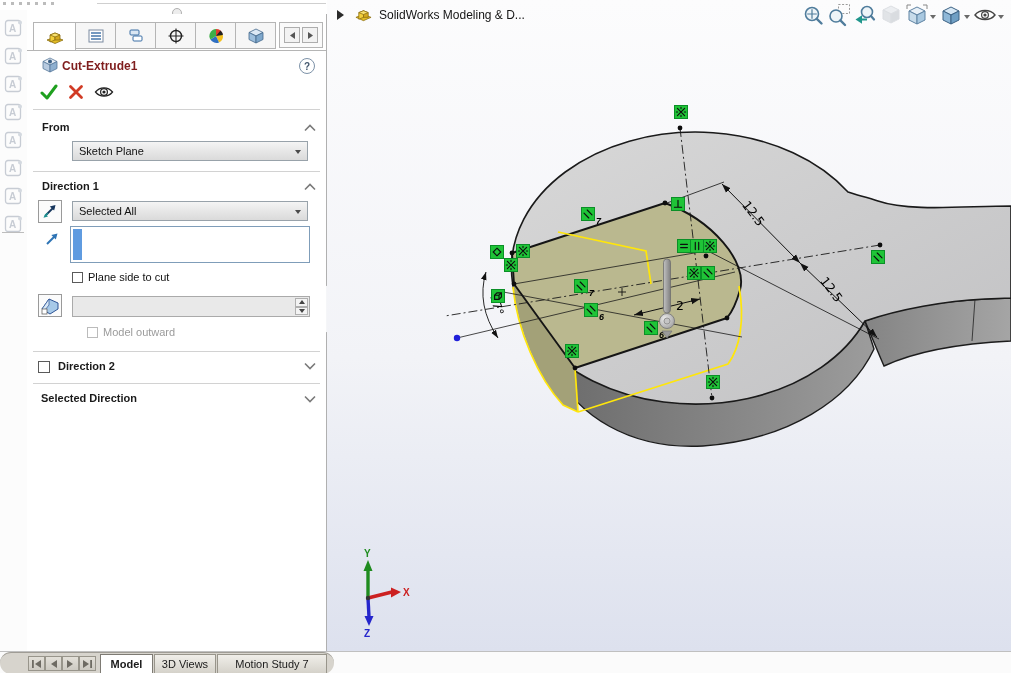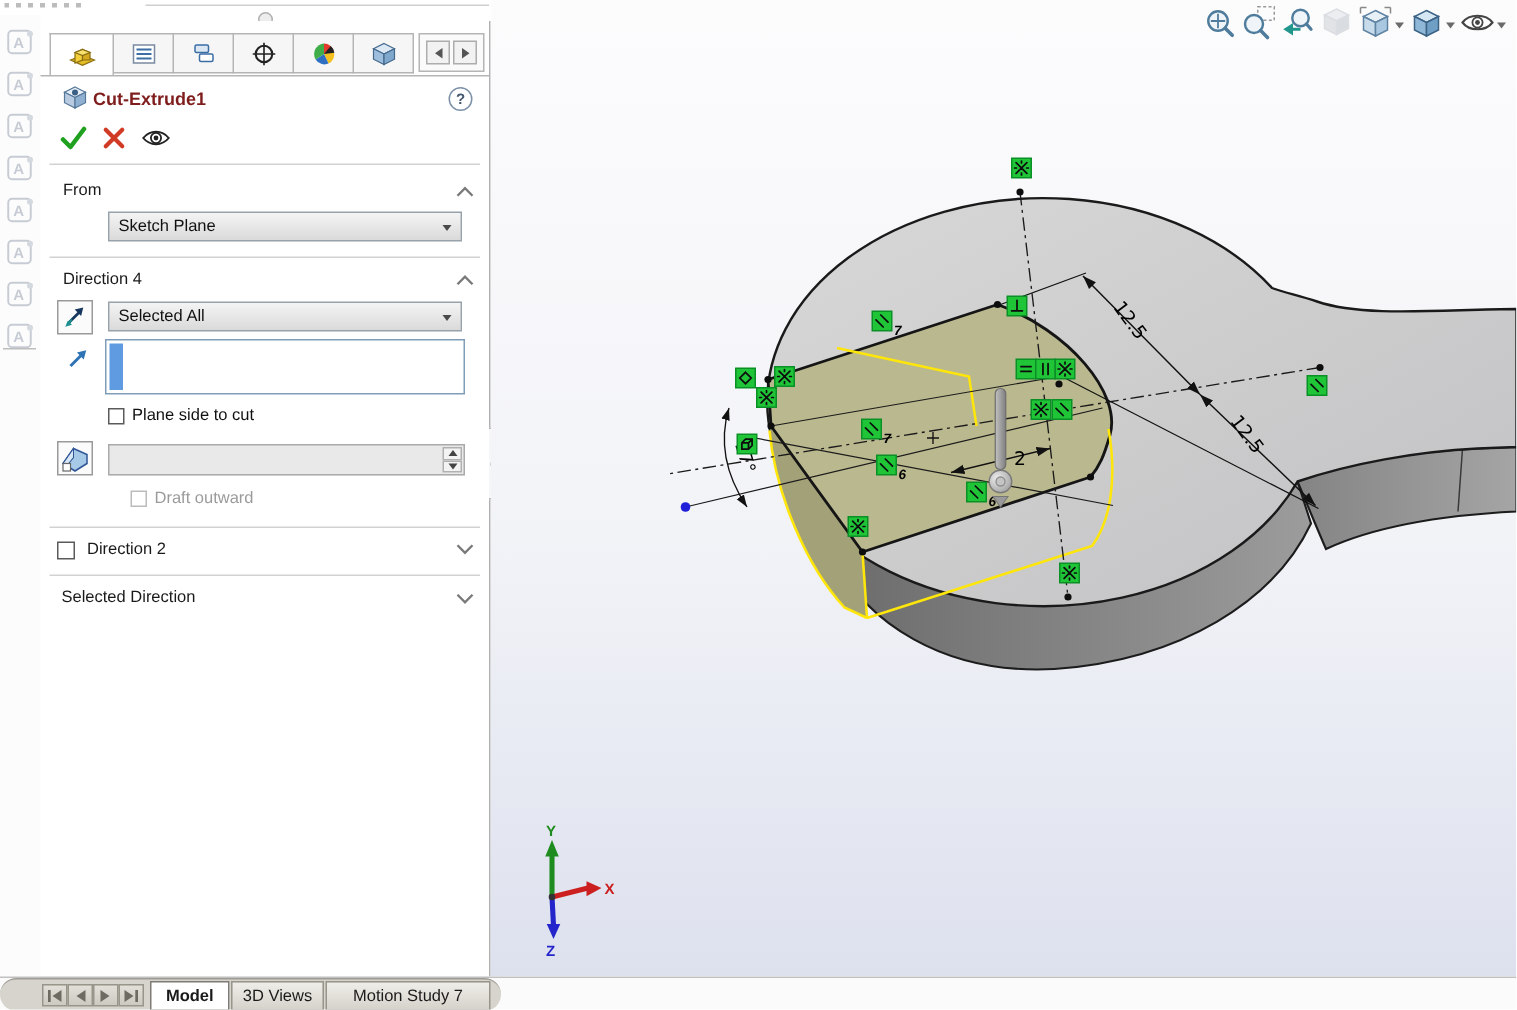--- a/index.html
+++ b/index.html
@@ -25,21 +25,21 @@
   .pm-tab-corner{margin-left:3px;width:42px;height:24px;border:1px solid #b5b5b5;background:#fafafa;
     display:flex;align-items:center;justify-content:center;gap:2px;}
   .mini-btn{width:14px;height:14px;border:1px solid #adadad;background:#f2f2f2;display:flex;align-items:center;justify-content:center;}
   .tabs-underline{position:absolute;left:0;top:36px;width:299px;height:1px;background:#b5b5b5;}
   .pm-title{position:absolute;left:35px;top:45px;font-size:12px;font-weight:bold;color:#7f1d1d;}
   .pm-title-icon{position:absolute;left:15px;top:43px;}
   .pm-help{position:absolute;left:272px;top:44px;width:14px;height:14px;border:1.4px solid #7d92a8;border-radius:50%;
     color:#44586e;font-size:10px;font-weight:bold;display:flex;align-items:center;justify-content:center;}
   .pm-actions{position:absolute;left:13px;top:69px;display:flex;gap:9px;}
   .sep{position:absolute;left:6px;width:287px;height:1px;background:#d2d2d2;}
-  .grouplabel{position:absolute;font-size:11px;font-weight:normal;color:#1a1a1a;}
+  .grouplabel{position:absolute;font-size:11px;font-weight:bold;color:#1a1a1a;}
   .chev{position:absolute;left:277px;}
   .dd{position:absolute;left:45px;width:236px;height:20px;box-sizing:border-box;border:1px solid #98a2aa;
     background:linear-gradient(#f4f4f4,#dadada);font-size:11px;color:#111;display:flex;align-items:center;padding-left:6px;}
   .dd .caret{position:absolute;right:6px;width:0;height:0;border:3.6px solid transparent;border-top:4.6px solid #4a4a4a;margin-top:4px;}
   .sq-btn{position:absolute;left:11px;width:24px;height:23px;box-sizing:border-box;border:1px solid #9a9a9a;background:#fbfbfb;
     display:flex;align-items:center;justify-content:center;}
   .selbox{position:absolute;left:43px;top:212px;width:240px;height:37px;box-sizing:border-box;border:1px solid #7f9db9;background:#fff;}
   .selbox .strip{position:absolute;left:2px;top:2px;bottom:2px;width:9px;background:#5f9be0;}
   .selbox .selbox-text{position:absolute;left:14px;top:2px;font-size:11px;color:#111;}
   .cb{position:absolute;width:11px;height:11px;box-sizing:border-box;border:1px solid #5a5a5a;background:#fff;}
@@ -218,21 +218,21 @@
     <div class="grouplabel" style="left:15px;top:107px">From</div>
     <svg class="chev" style="top:110px" width="12" height="8" viewBox="0 0 12 8">
       <polyline points="1,6.5 6,1.5 11,6.5" fill="none" stroke="#7a7a7a" stroke-width="1.6"></polyline>
     </svg>
     <div class="dd" style="top:127px">
       <span>Sketch Plane</span>
       <span class="caret"></span>
     </div>
     <div class="sep" style="top:157px"></div>
 
-    <div class="grouplabel" style="left:15px;top:166px">Direction 4</div>
+    <div class="grouplabel" style="left:15px;top:166px">Direction 1</div>
     <svg class="chev" style="top:169px" width="12" height="8" viewBox="0 0 12 8">
       <polyline points="1,6.5 6,1.5 11,6.5" fill="none" stroke="#7a7a7a" stroke-width="1.6"></polyline>
     </svg>
     <div class="sq-btn" style="top:186px">
       <svg width="22" height="21" viewBox="0 0 22 21">
         <path d="M7,14 L15,6" stroke="#17365d" stroke-width="1.8"></path>
         <polygon points="16.5,4 10.8,5.4 15.1,9.6" fill="#17365d"></polygon>
         <path d="M9,12 L6,15" stroke="#1c8f8f" stroke-width="1.5"></path>
         <polygon points="4.5,16.8 9,15.5 6.2,12.8" fill="#1c8f8f"></polygon>
       </svg>
@@ -264,21 +264,21 @@
       <div class="spinner">
         <div class="spin-btn">
             <span class="tri-up"></span>
           </div>
         <div class="spin-btn">
             <span class="tri-dn"></span>
           </div>
       </div>
     </div>
     <span class="cb disabled" style="left:60px;top:313px"></span>
-    <span class="cb-label disabled" style="left:76px;top:312px">Draft outward</span>
+    <span class="cb-label disabled" style="left:76px;top:312px">Model outward</span>
 
     <div class="sep" style="top:337px"></div>
 
     <span class="cb" style="left:11px;top:347px;width:12px;height:12px"></span>
     <div class="grouplabel" style="left:31px;top:346px">Direction 2</div>
     <svg class="chev" style="top:348px" width="12" height="8" viewBox="0 0 12 8">
       <polyline points="1,1.5 6,6.5 11,1.5" fill="none" stroke="#7a7a7a" stroke-width="1.6"></polyline>
     </svg>
     <div class="sep" style="top:369px"></div>
 
@@ -286,20 +286,30 @@
     <svg class="chev" style="top:381px" width="12" height="8" viewBox="0 0 12 8">
       <polyline points="1,1.5 6,6.5 11,1.5" fill="none" stroke="#7a7a7a" stroke-width="1.6"></polyline>
     </svg>
   </div>
 
   <div class="splitter-bump">
       <div class="dot"></div>
     </div>
 
   <div class="viewport">
+    <div class="vp-title">
+      <span class="flyout"></span>
+      <svg width="17" height="17" viewBox="0 0 18 18">
+        <polygon points="1,12 9,9 17,12 9,15.5" fill="#e3bd25" stroke="#8a6d12" stroke-width="0.8"></polygon>
+        <polygon points="4,7 9,5 9,12 4,14" fill="#f2cf3a" stroke="#8a6d12" stroke-width="0.8"></polygon>
+        <polygon points="9,5 14,7 14,12 9,12" fill="#d4a91e" stroke="#8a6d12" stroke-width="0.8"></polygon>
+        <polygon points="4,7 9,5 14,7 9,9" fill="#f7e06e" stroke="#8a6d12" stroke-width="0.8"></polygon>
+      </svg>
+      <span class="doc-name">SolidWorks Modeling &amp; D...</span>
+    </div>
 
     <div class="headsup">
       <svg class="hu-icon" viewBox="0 0 24 24">
         <circle cx="11" cy="11" r="6.5" fill="#eef4f8" stroke="#4f7c9c" stroke-width="1.6"></circle>
         <path d="M11,6.2 L11,15.8 M6.2,11 L15.8,11" stroke="#4f7c9c" stroke-width="1.2"></path>
         <line x1="15.8" y1="15.8" x2="20.5" y2="20.5" stroke="#4f7c9c" stroke-width="2.4" stroke-linecap="round"></line>
       </svg>
       <svg class="hu-icon" viewBox="0 0 24 24">
         <rect x="11.5" y="1.5" width="11" height="9" fill="none" stroke="#9a9a9a" stroke-dasharray="2,1.6"></rect>
         <circle cx="9" cy="13" r="6" fill="#eef4f8" stroke="#4f7c9c" stroke-width="1.6"></circle>

